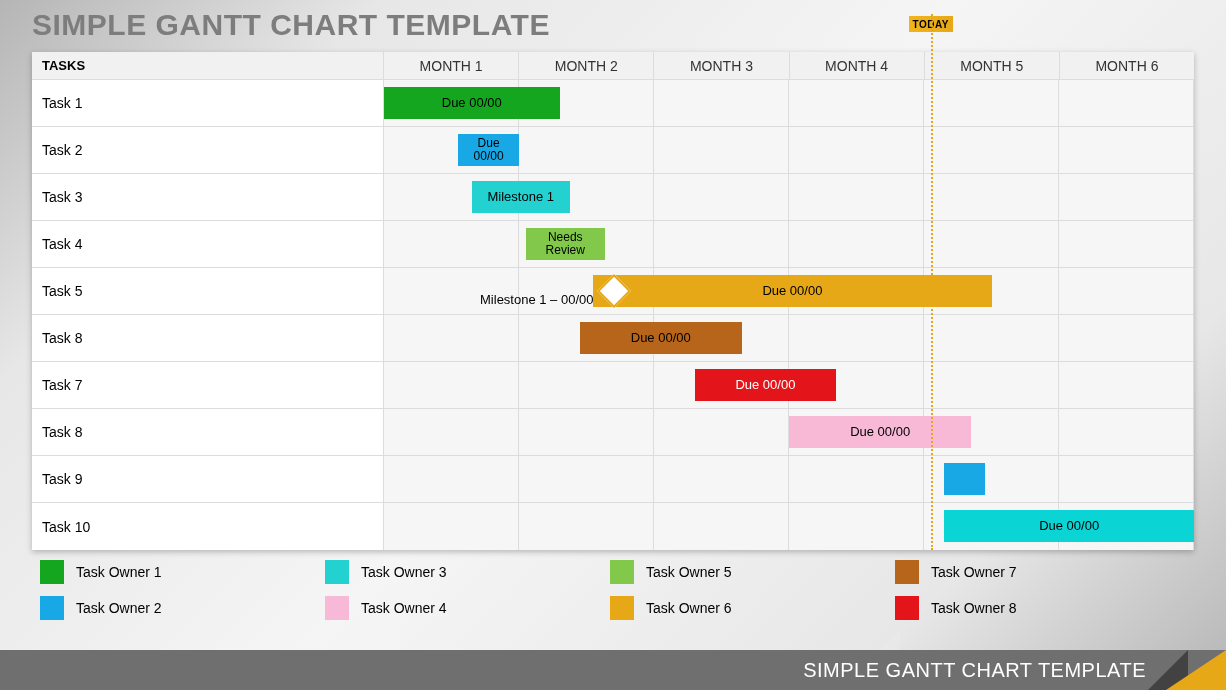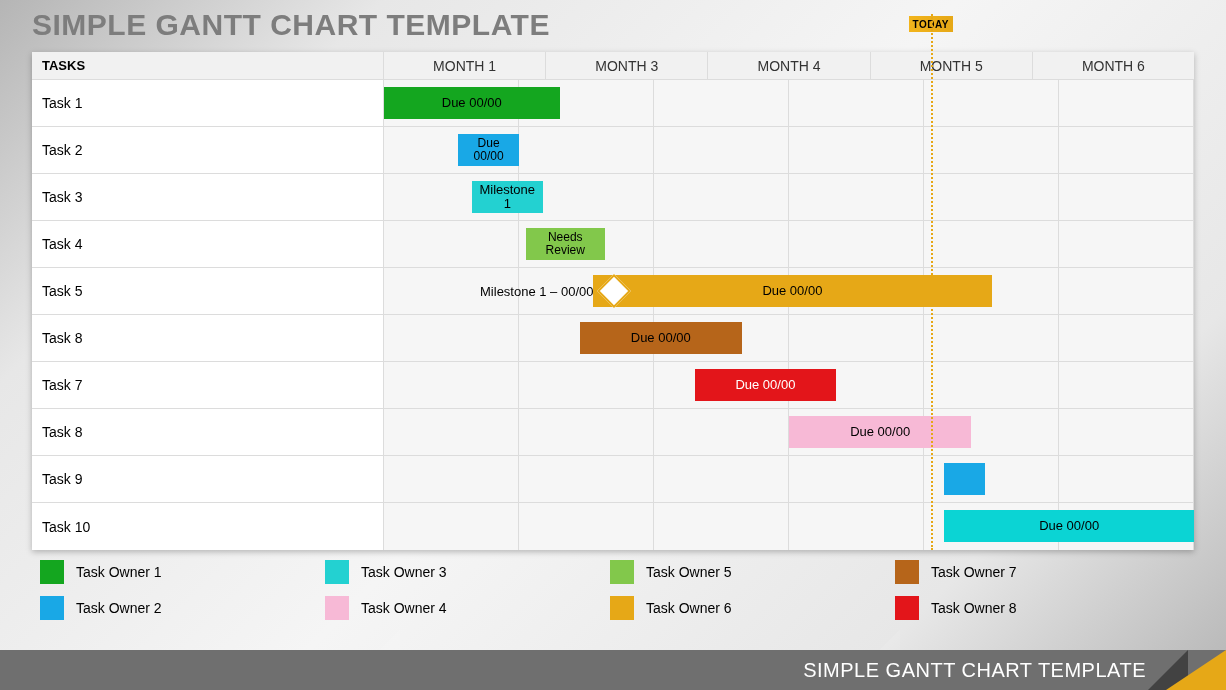--- a/index.html
+++ b/index.html
@@ -95,21 +95,21 @@
     padding: 0 6px;
     line-height: 1.1;
     text-align: center;
     pointer-events: auto;
   }
   .milestone-text {
     position: absolute;
     font-size: 13px;
     color: #000;
     display: flex; align-items: center;
-    height: 47px; top:0;
+    height: 47px; top:8px;
     white-space: nowrap;
   }
   .diamond {
     position: absolute;
     width: 24px; height: 24px;
     background: #fff;
     border: 2px solid #e6a817;
     transform: rotate(45deg);
     pointer-events: auto;
   }
@@ -175,20 +175,21 @@
   <div class="today-tag" id="today-tag" style="left: 908.75px; top: 16px;">
     <span>TODAY</span>
   </div>
 
   <div class="chart" id="chart">
 
     <div class="row header">
       <div class="taskcol">TASKS</div>
       <div class="timeline" id="header-timeline">
           <div class="monthcell">MONTH 1</div>
+          <div class="monthcell">MONTH 2</div>
           <div class="monthcell">MONTH 3</div>
           <div class="monthcell">MONTH 4</div>
           <div class="monthcell">MONTH 5</div>
           <div class="monthcell">MONTH 6</div>
         </div>
     </div>
 
     <div id="chart-body">
         <div class="row">
           <div class="taskcol">Task 1</div>
@@ -225,21 +226,21 @@
         <div class="row">
           <div class="taskcol">Task 3</div>
           <div class="timeline">
             <div class="monthcell"></div>
             <div class="monthcell"></div>
             <div class="monthcell"></div>
             <div class="monthcell"></div>
             <div class="monthcell"></div>
             <div class="monthcell"></div>
             <div class="bars-layer">
-              <div class="bar" style="left: 87.75px; width: 71px; background: rgb(35, 209, 209);">
+              <div class="bar" style="left: 87.75px; width: 98px; background: rgb(35, 209, 209);">
                 <span>Milestone 1</span>
               </div>
             </div>
           </div>
         </div>
         <div class="row">
           <div class="taskcol">Task 4</div>
           <div class="timeline">
             <div class="monthcell"></div>
             <div class="monthcell"></div>

